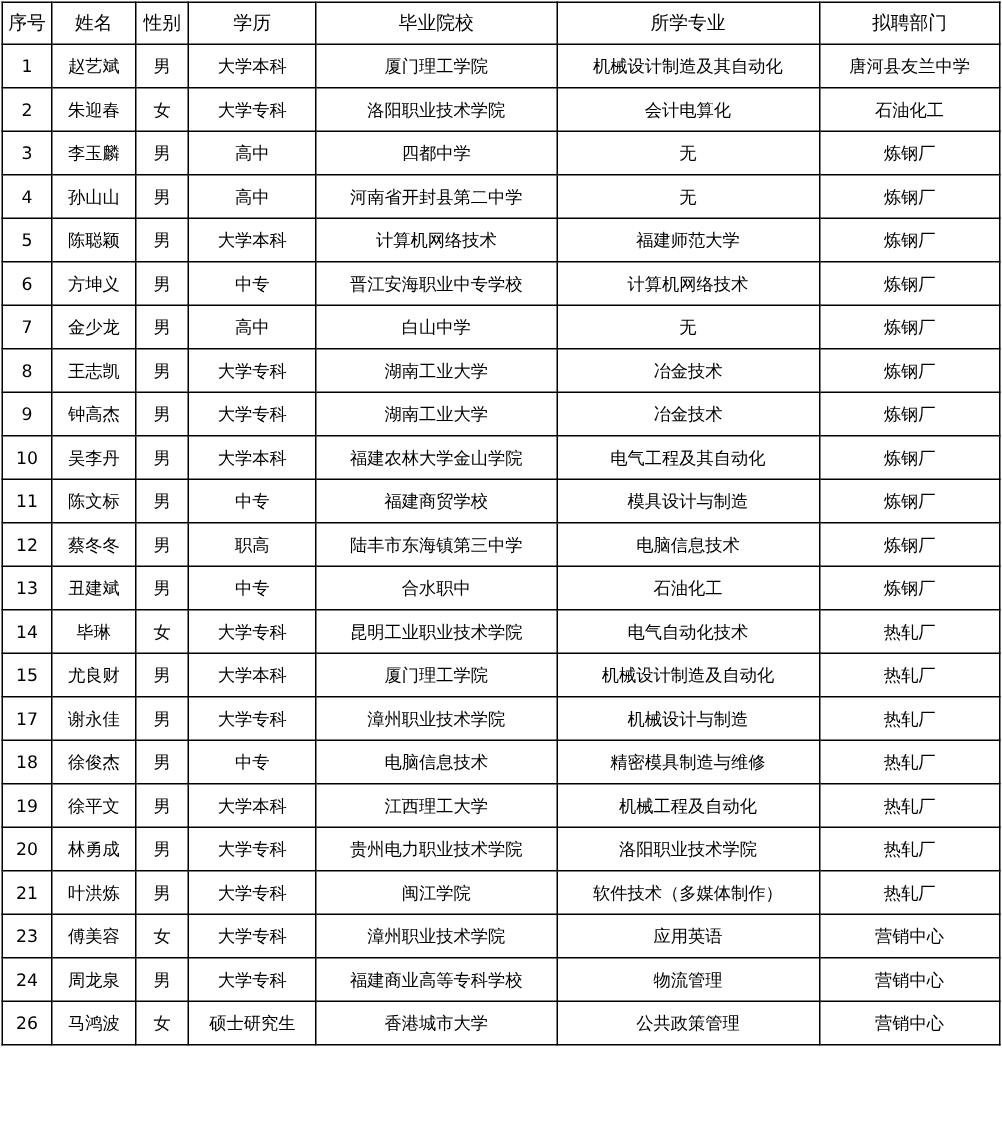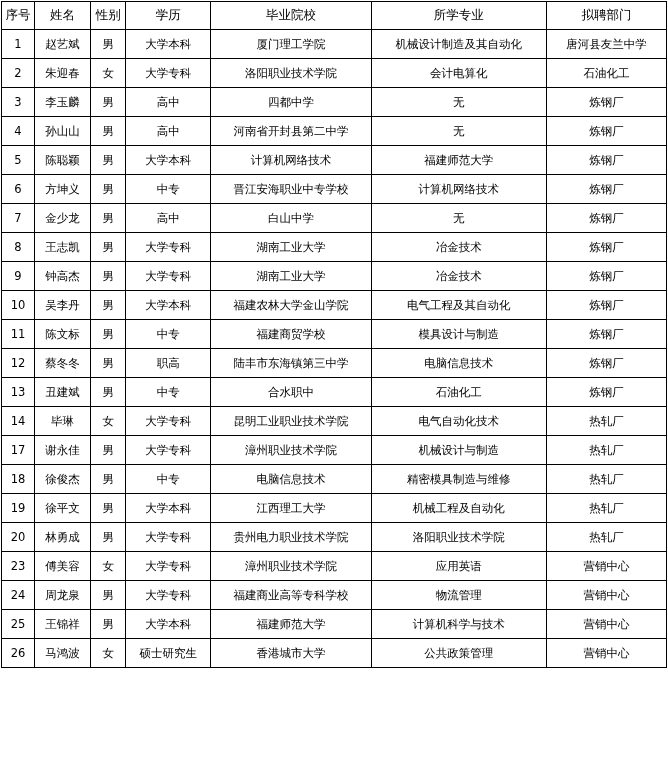--- a/index.html
+++ b/index.html
@@ -189,20 +189,29 @@
       <tr>
         <td>14</td>
         <td>毕琳</td>
         <td>女</td>
         <td>大学专科</td>
         <td>昆明工业职业技术学院</td>
         <td>电气自动化技术</td>
         <td>热轧厂</td>
       </tr>
       <tr>
+        <td>15</td>
+        <td>尤良财</td>
+        <td>男</td>
+        <td>大学本科</td>
+        <td>厦门理工学院</td>
+        <td>机械设计制造及自动化</td>
+        <td>热轧厂</td>
+      </tr>
+      <tr>
         <td>17</td>
         <td>谢永佳</td>
         <td>男</td>
         <td>大学专科</td>
         <td>漳州职业技术学院</td>
         <td>机械设计与制造</td>
         <td>热轧厂</td>
       </tr>
       <tr>
         <td>18</td>
@@ -222,47 +231,47 @@
         <td>机械工程及自动化</td>
         <td>热轧厂</td>
       </tr>
       <tr>
         <td>20</td>
         <td>林勇成</td>
         <td>男</td>
         <td>大学专科</td>
         <td>贵州电力职业技术学院</td>
         <td>洛阳职业技术学院</td>
+        <td>热轧厂</td>
+      </tr>
+      <tr>
+        <td>21</td>
+        <td>叶洪炼</td>
+        <td>男</td>
+        <td>大学专科</td>
+        <td>闽江学院</td>
+        <td>软件技术（多媒体制作）</td>
         <td>热轧厂</td>
       </tr>
       <tr>
         <td>23</td>
         <td>傅美容</td>
         <td>女</td>
         <td>大学专科</td>
         <td>漳州职业技术学院</td>
         <td>应用英语</td>
         <td>营销中心</td>
       </tr>
       <tr>
         <td>24</td>
         <td>周龙泉</td>
         <td>男</td>
         <td>大学专科</td>
         <td>福建商业高等专科学校</td>
         <td>物流管理</td>
-        <td>营销中心</td>
-      </tr>
-      <tr>
-        <td>25</td>
-        <td>王锦祥</td>
-        <td>男</td>
-        <td>大学本科</td>
-        <td>福建师范大学</td>
-        <td>计算机科学与技术</td>
         <td>营销中心</td>
       </tr>
       <tr>
         <td>26</td>
         <td>马鸿波</td>
         <td>女</td>
         <td>硕士研究生</td>
         <td>香港城市大学</td>
         <td>公共政策管理</td>
         <td>营销中心</td>

